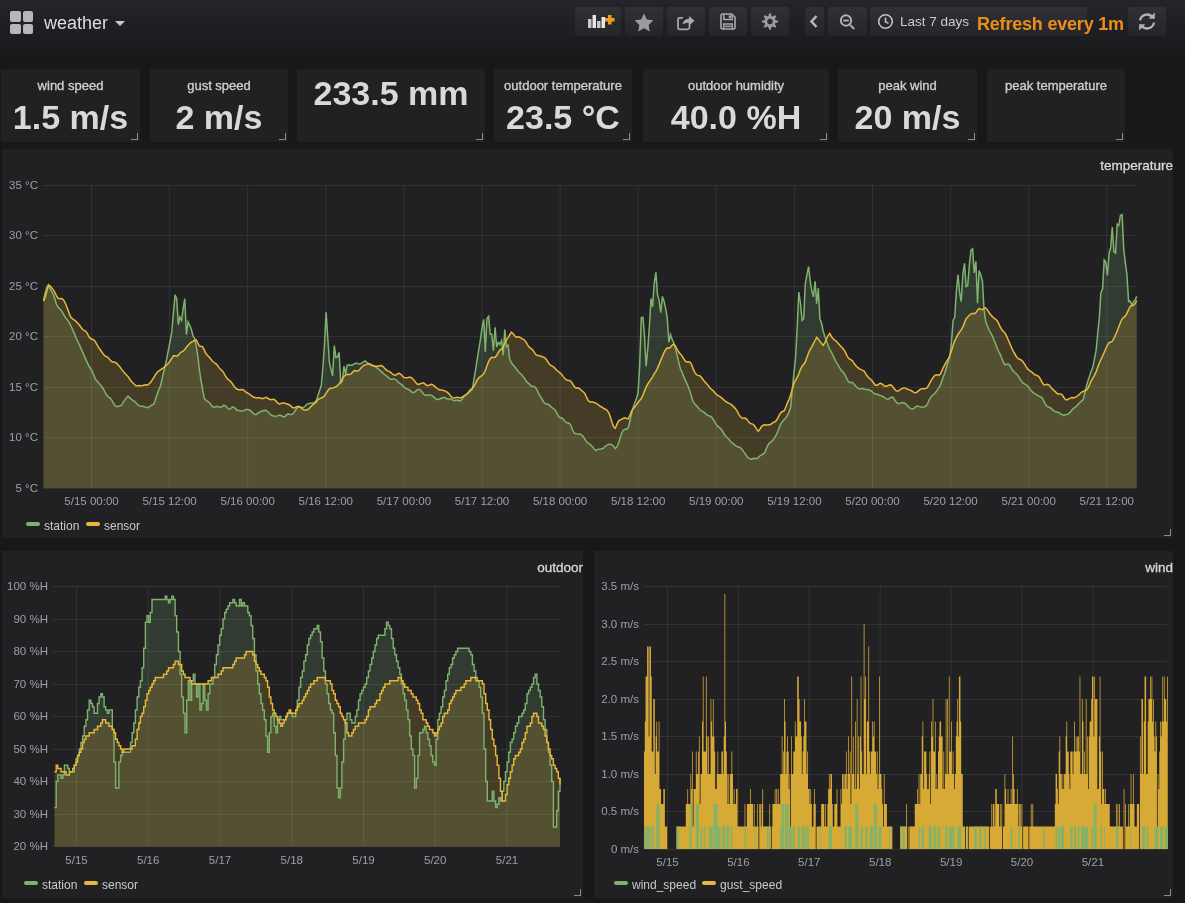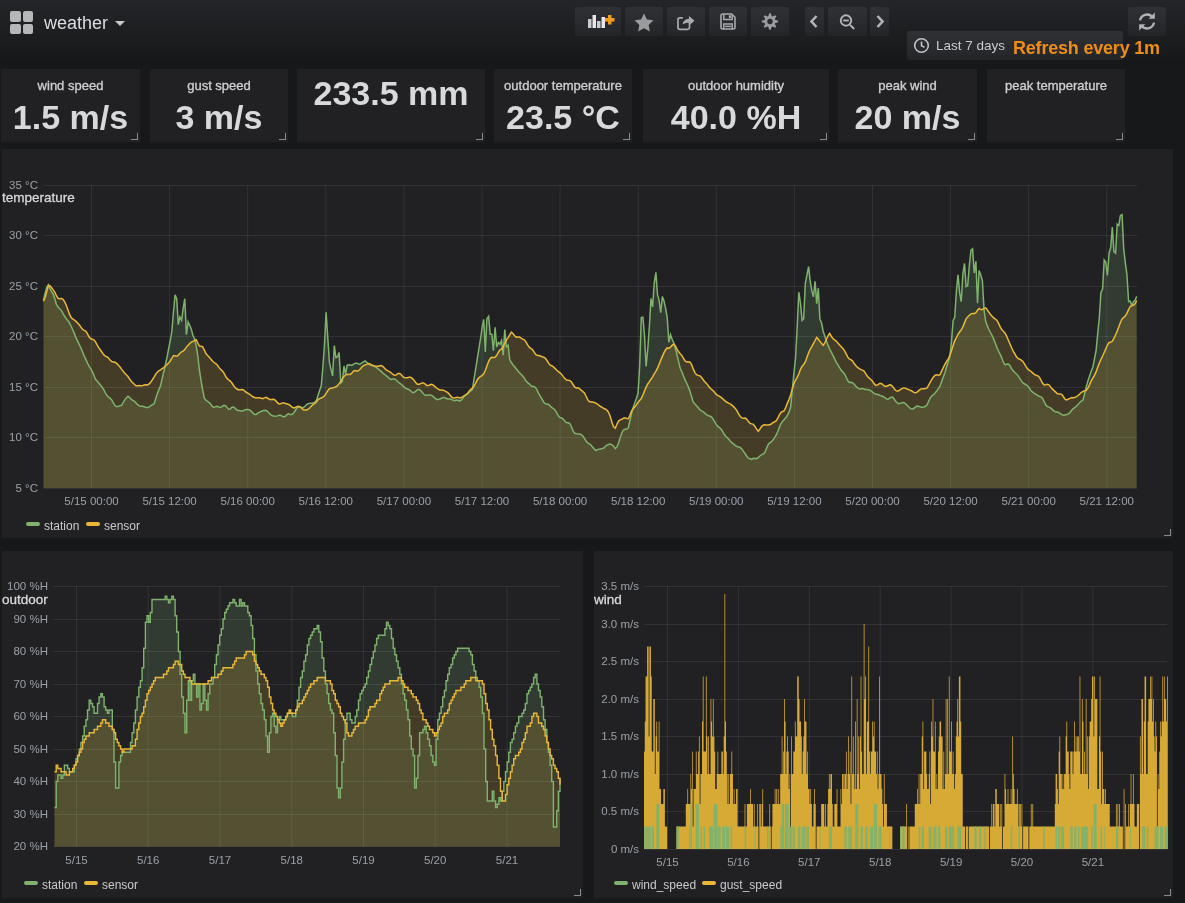--- a/index.html
+++ b/index.html
@@ -9,21 +9,21 @@
 .logo div { position:absolute; width:10.5px; height:10.5px; background:#b6b7b9; border-radius:2px; }
 .navtitle { position:absolute; left:44px; top:13px; color:#dcdde0; font-size:18px; }
 .caret { display:inline-block; margin-left:2px; vertical-align:3px;
   border-left:5px solid transparent; border-right:5px solid transparent; border-top:5px solid #c9cacc; }
 .nbtn { position:absolute; top:7px; height:29px; border-radius:2px;
   background:linear-gradient(180deg,#303136,#242529); }
 .panel { position:absolute; background:#212124; }
 .stat { top:69px; height:73px; }
 .ptitle { text-align:center; color:#cdced0; font-size:13px; font-weight:400; padding-top:9px; -webkit-text-stroke:0.35px #cdced0; }
 .bigval { text-align:center; color:#d8d9da; font-size:34px; font-weight:700; margin-top:5px; letter-spacing:0px; }
-.ctitle { position:absolute; top:9px; left:0; right:0; text-align:left; color:#d8d9da; font-size:13.5px; font-weight:400;margin-top:32px; -webkit-text-stroke:0.3px #d8d9da; }
+.ctitle { position:absolute; top:9px; left:0; right:0; text-align:right; color:#d8d9da; font-size:13.5px; font-weight:400; -webkit-text-stroke:0.3px #d8d9da; }
 .rz { position:absolute; right:2px; bottom:2px; width:7px; height:7px;
   border-right:1.6px solid #8a8b8d; border-bottom:1.6px solid #8a8b8d; }
 .ax { fill:#9aa0a6; font-size:11.5px; }
 .leg { fill:#c9cacc; font-size:12px; }
 </style></head>
 <body>
 <div id="page">
 <div class="navbar">
   <div class="logo">
         <div style="left:0;top:0"></div>
@@ -69,21 +69,21 @@
   <div class="nbtn" style="left:828px;width:39px;">
     <svg width="39" height="29" viewBox="0 0 39 29" fill="none" stroke="#b3b4b6" stroke-width="1.9">
       <circle cx="18" cy="13.5" r="5.2"></circle>
           <path d="M22 17.8l4.2 4.2"></path>
           <path d="M15.2 13.5h5.6"></path>
         </svg></div>
   <div class="nbtn" style="left:870px;width:19px;">
     <svg width="19" height="29" viewBox="0 0 19 29" fill="none" stroke="#b3b4b6" stroke-width="2.6">
           <path d="M7.5 9l5 5.5-5 5.5"></path>
         </svg></div>
-  <div class="nbtn" style="left:907px;width:216px;margin-top:24px;">
+  <div class="nbtn" style="left:871px;width:216px;">
     <svg width="17" height="17" viewBox="0 0 17 17" style="position:absolute;left:6px;top:6px" fill="none" stroke="#c0c1c3" stroke-width="1.6">
       <circle cx="8.5" cy="8.5" r="6.8"></circle>
           <path d="M8.5 4.5v4.3l3 1.6"></path>
         </svg>
     <span style="position:absolute;left:29px;top:7px;color:#c9cacc;font-size:13.5px;white-space:nowrap;">Last 7 days</span>
     <span style="position:absolute;left:106px;top:7px;color:#ed8d18;font-size:18px;font-weight:700;letter-spacing:-0.2px;white-space:nowrap;">Refresh every 1m</span>
   </div>
   <div class="nbtn" style="left:1128px;width:38px;">
     <svg width="38" height="29" viewBox="0 0 38 29">
       <path d="M12.0 13.4a7.2 7.2 0 0 1 12.1-3.8" fill="none" stroke="#b3b4b6" stroke-width="2.3"></path>
@@ -93,21 +93,21 @@
         </svg></div>
 </div>
 
 <div class="panel stat" style="left:1px;width:139px;">
 <div class="ptitle">wind speed</div>
       <div class="bigval">1.5 m/s</div>
       <div class="rz"></div>
     </div>
 <div class="panel stat" style="left:150px;width:138px;">
 <div class="ptitle">gust speed</div>
-      <div class="bigval">3 m/s</div>
+      <div class="bigval">2 m/s</div>
       <div class="rz"></div>
     </div>
 <div class="panel stat" style="left:297px;width:188px;">
       <div class="bigval">233.5 mm</div>
       <div class="rz"></div>
     </div>
 <div class="panel stat" style="left:494px;width:138px;">
 <div class="ptitle">outdoor temperature</div>
       <div class="bigval">23.5 °C</div>
       <div class="rz"></div>

